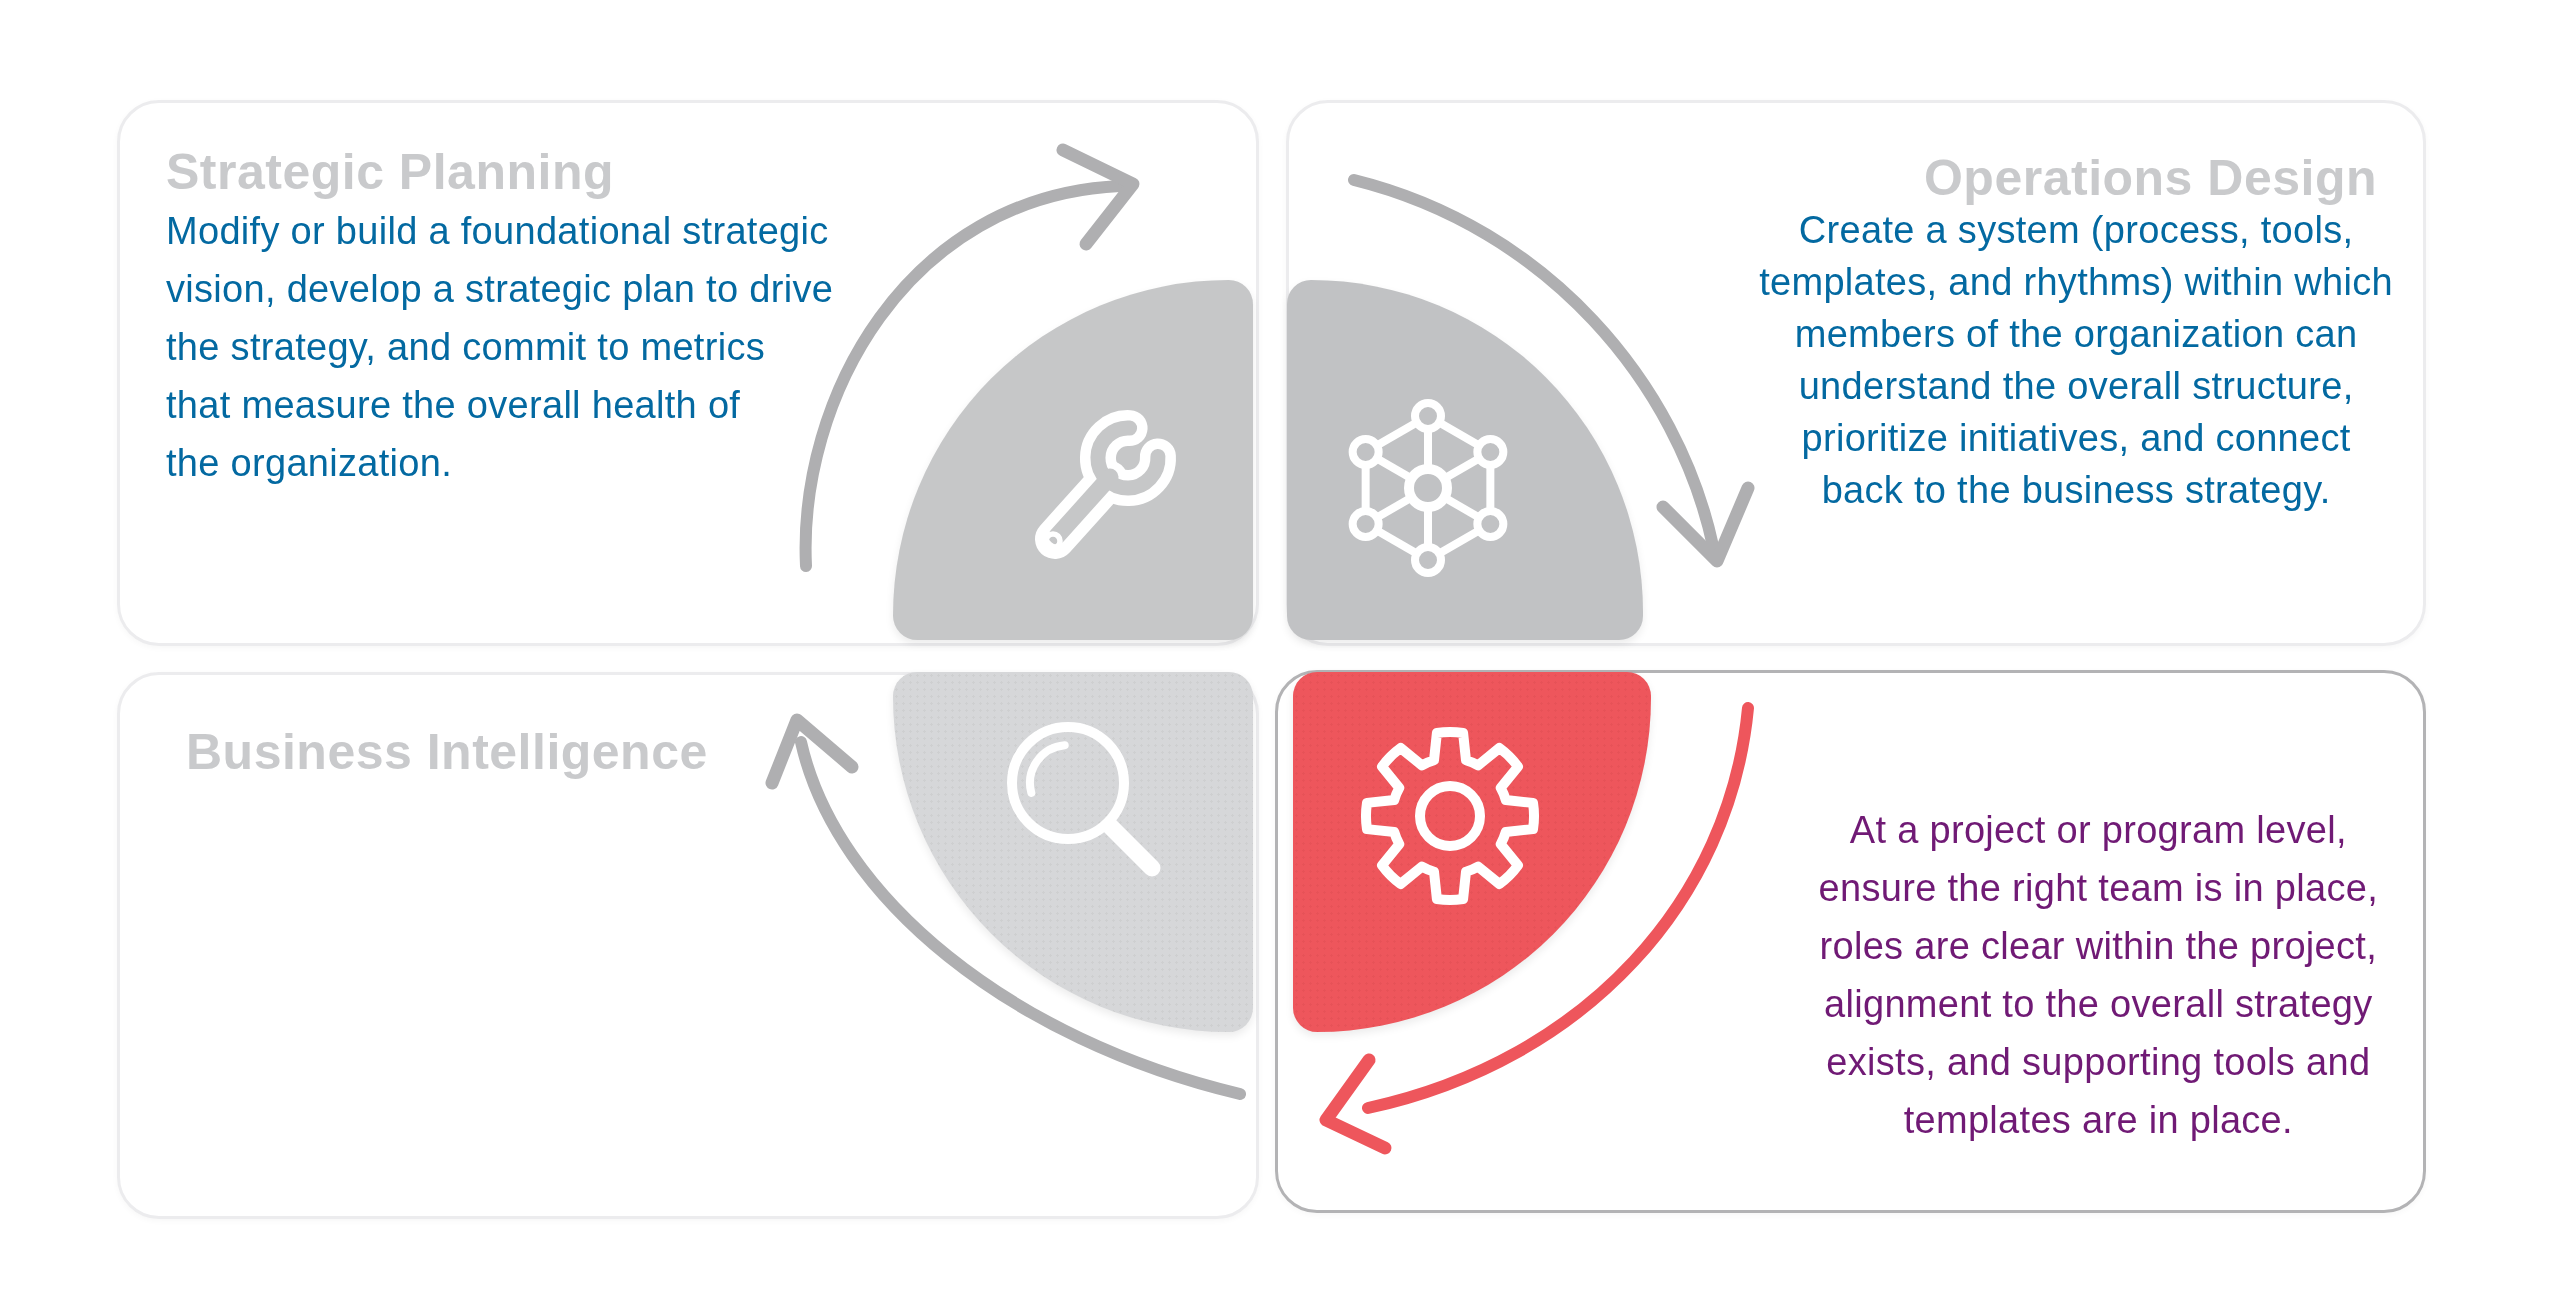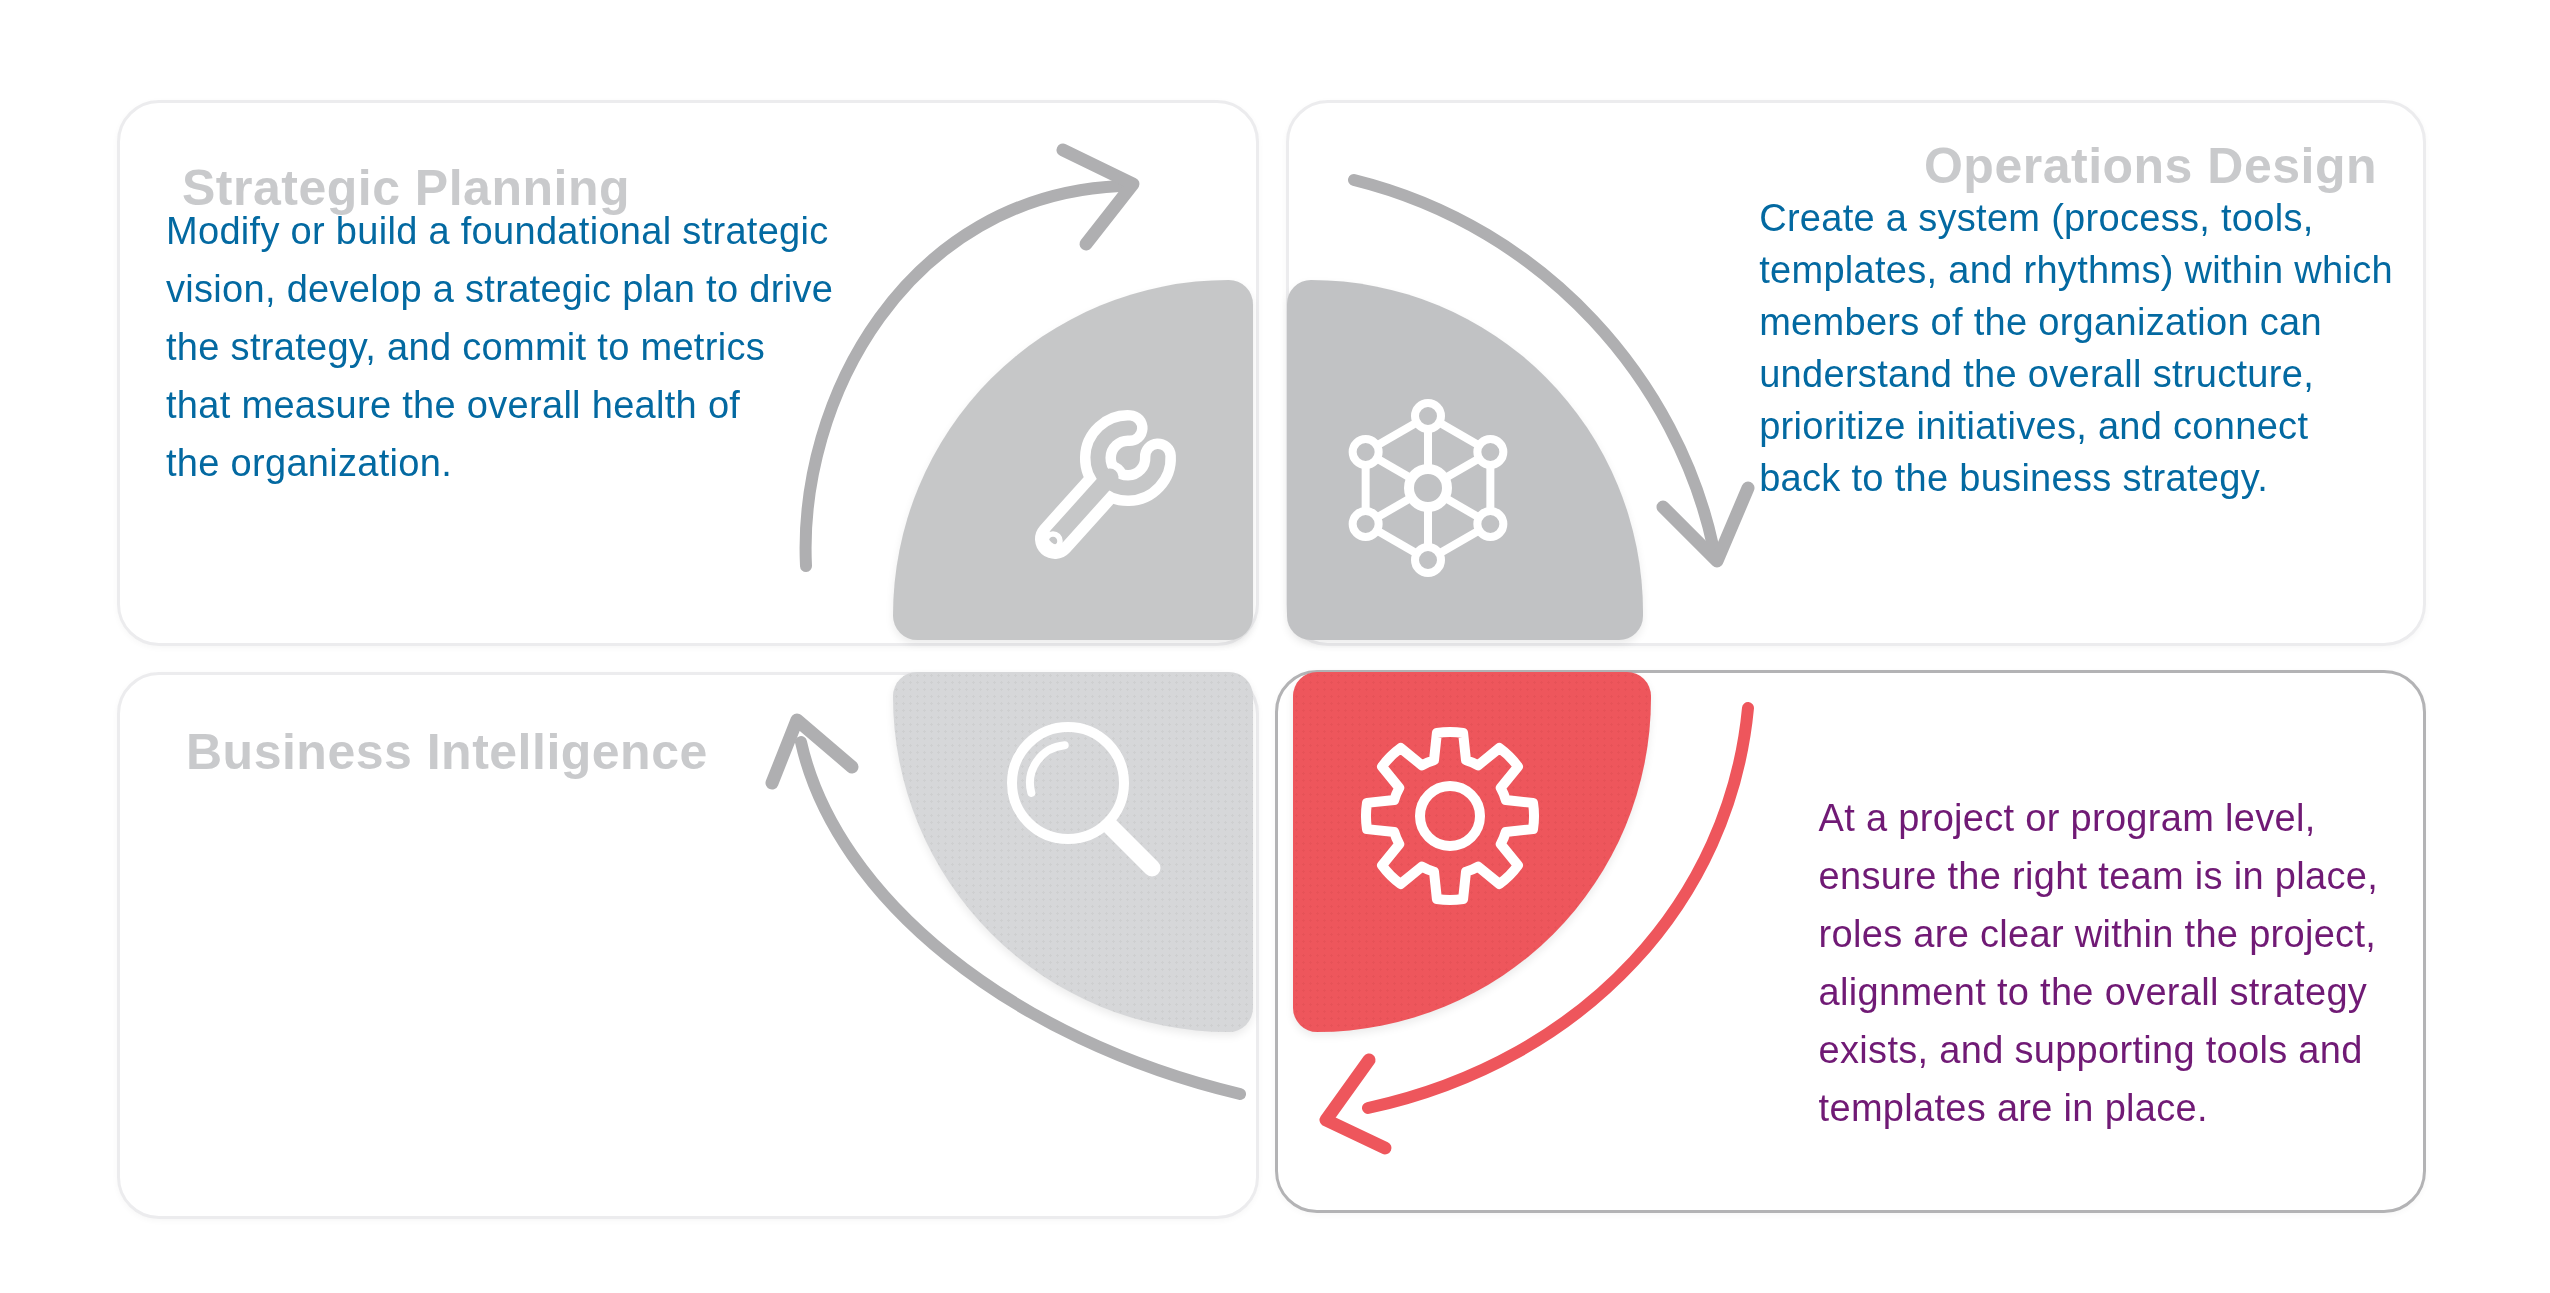--- a/index.html
+++ b/index.html
@@ -14,22 +14,22 @@
   .card.tr{left:1286px;top:100px;width:1134px;height:540px;}
   .card.bl{left:117px;top:672px;width:1136px;height:541px;}
   .card.br{left:1275px;top:670px;width:1145px;height:537px;border-color:#B3B3B5;}
   
   .title{position:absolute;margin:0;font-size:50px;line-height:54px;font-weight:700;
          letter-spacing:.5px;color:#C9CACC;white-space:pre;}
   .title.red{color:#EE5A61;}
   .body{position:absolute;margin:0;font-size:38px;line-height:58px;font-weight:400;
         letter-spacing:.3px;color:#0369a1;white-space:pre-line;}
   .body.dark{color:#701a75;}
-  .align-right{text-align:left;}
-  .card.tl .title{left:62px;top:42px;margin-top:16px;}
+  .align-right{text-align:center;margin-top:12px;}
+  .card.tl .title{left:46px;top:42px;}
   .card.tl .body{left:46px;top:99px;}
   .card.tr .title{right:46px;top:36px;}
   .card.tr .body{right:30px;top:89px;line-height:52px;}
   .card.bl .title{left:46px;top:50px;margin-left:20px;}
   .card.bl .body{left:46px;top:114px;}
   .card.br .title{right:45px;top:52px;}
   .card.br .body{right:45px;top:116px;}
   
   .quarter{position:absolute;box-shadow:0 4px 9px rgba(0,0,0,0.08);}
   .q-tl{left:893px;top:280px;width:360px;height:360px;background:#C6C7C8;

